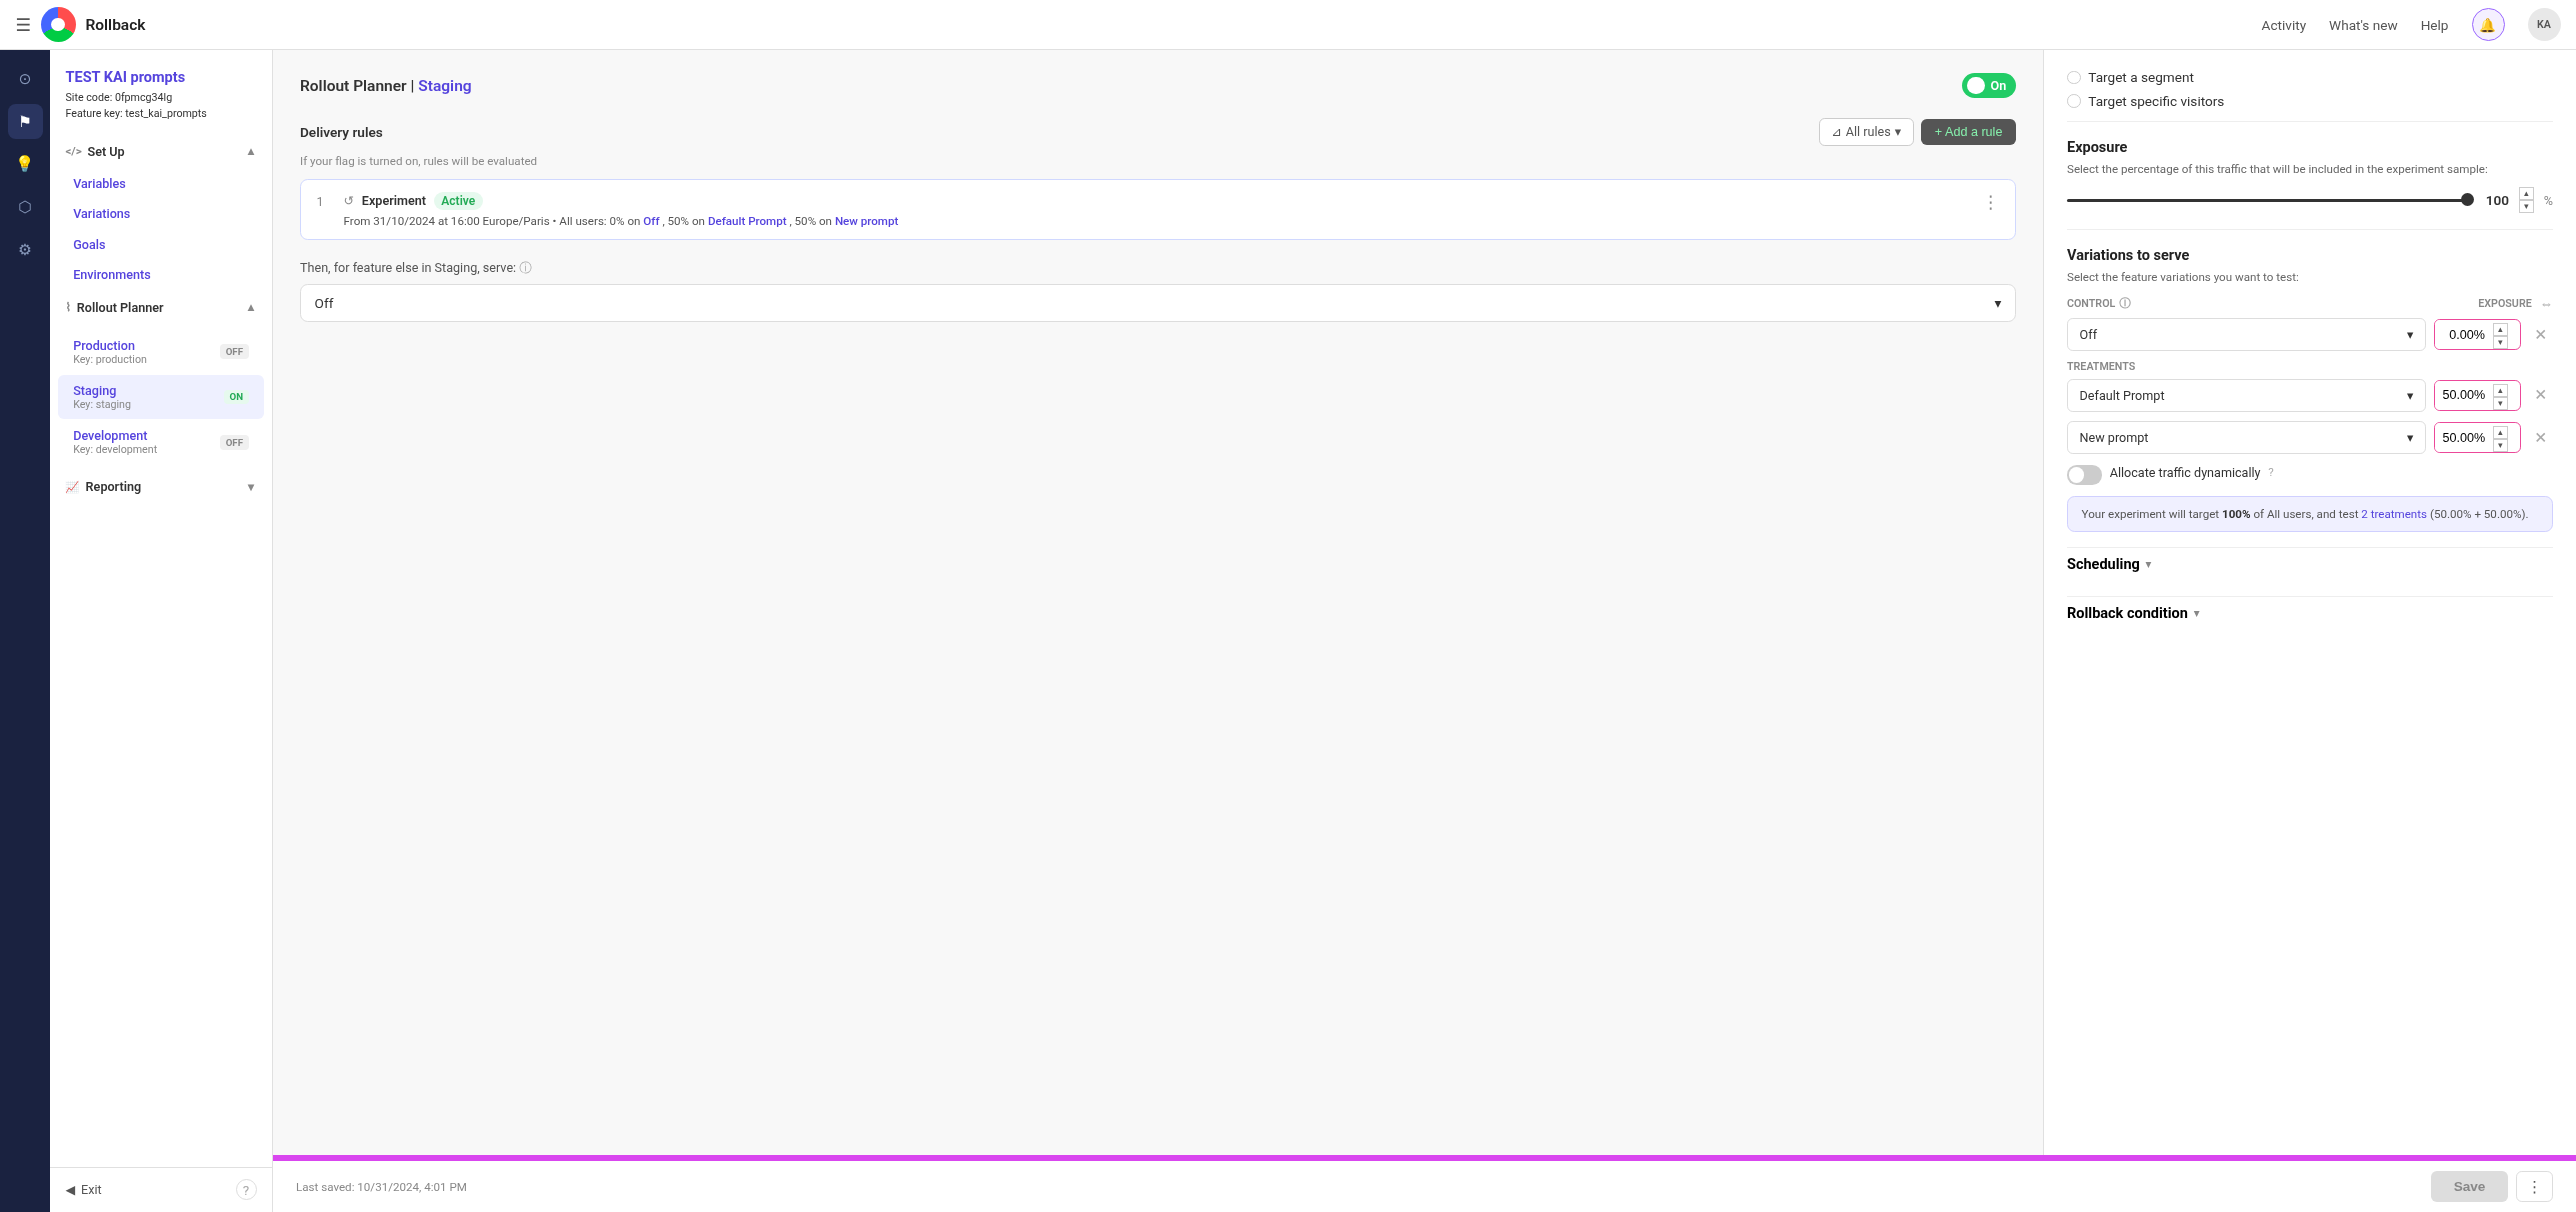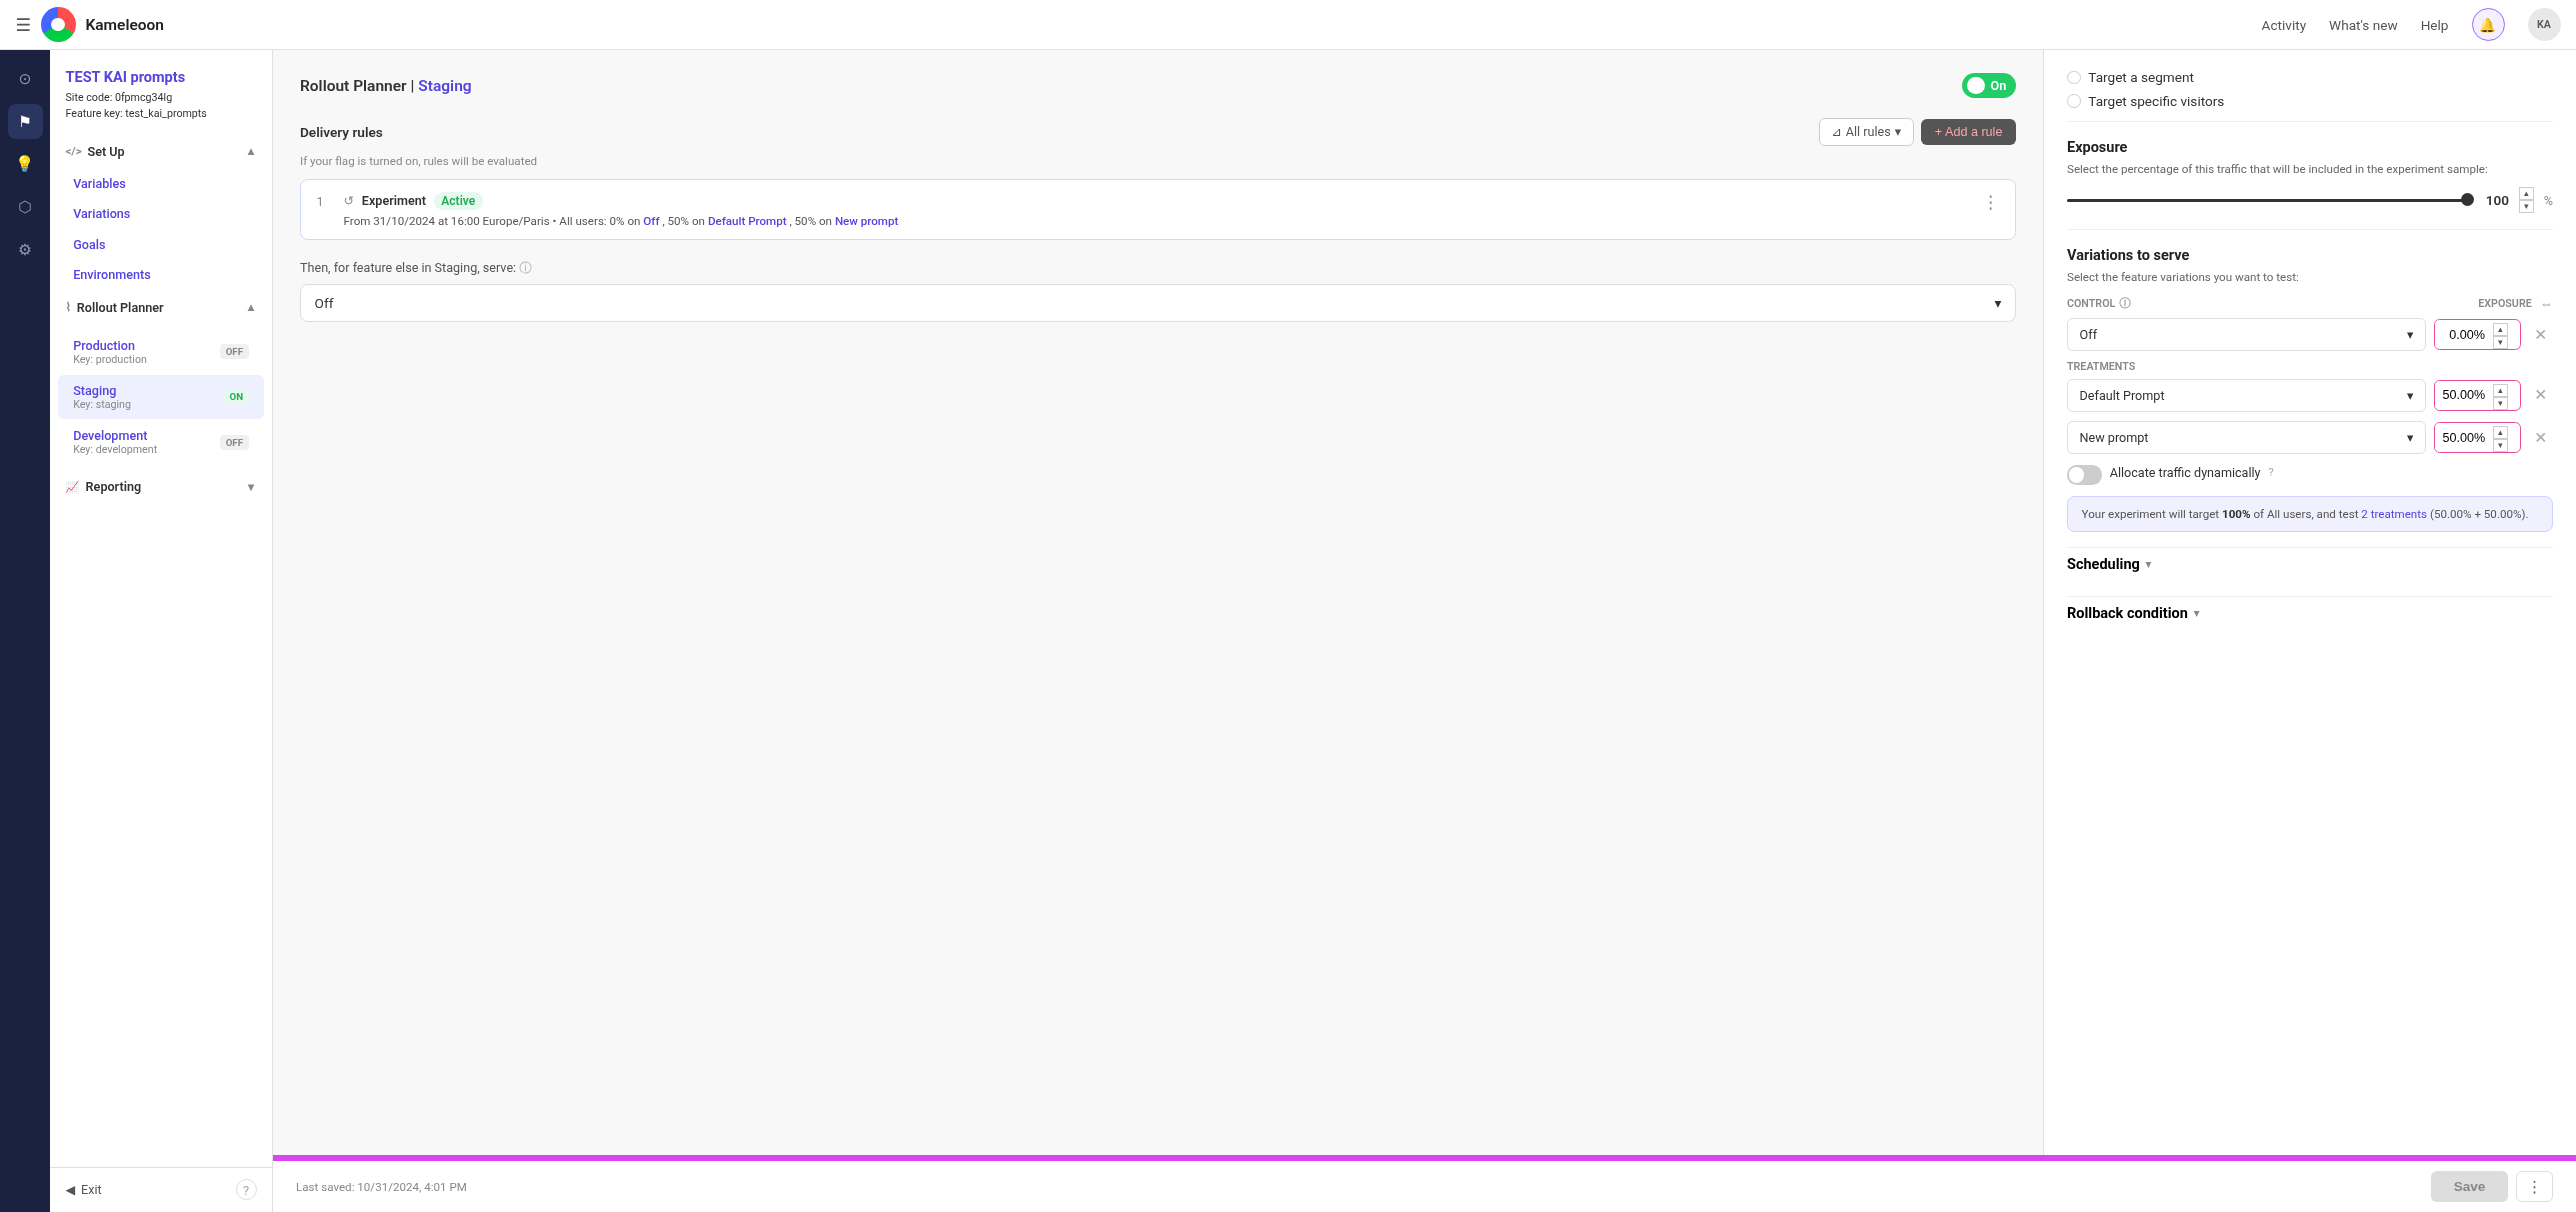--- a/index.html
+++ b/index.html
@@ -82,21 +82,21 @@
     .delivery-section { margin-bottom: 19.4px; }
     .delivery-header { display: flex; align-items: center; justify-content: space-between; margin-bottom: 7.7px; }
     .delivery-title { font-size: 13.6px; font-weight: 600; color: #333; }
     .delivery-controls { display: flex; align-items: center; gap: 7.7px; }
     .all-rules-btn {
       display: flex; align-items: center; gap: 3.9px; padding: 5.8px 11.6px;
       border: 1px solid #ccc; border-radius: 5.8px; background: #fff; cursor: pointer; font-size: 12.6px; color: #555;
     }
     .add-rule-btn {
       display: flex; align-items: center; gap: 3.9px; padding: 5.8px 13.6px;
-      background: #555; border-radius: 5.8px; cursor: pointer; font-size: 12.6px; color: #fca5a5; border: none;
+      background: #555; border-radius: 5.8px; cursor: pointer; font-size: 12.6px; color: #86efac; border: none;
     }
     .delivery-hint { font-size: 11.6px; color: #888; margin-bottom: 11.6px; }
 
     .rule-card {
       background: #fff; border: 1px solid #d0d8ff; border-radius: 7.7px; padding: 11.6px 15.5px;
       display: flex; align-items: flex-start; gap: 11.6px;
     }
     .rule-number { font-size: 12.6px; color: #888; min-width: 15.5px; padding-top: 1.9px; }
     .rule-body { flex: 1; }
     .rule-type-row { display: flex; align-items: center; gap: 7.7px; margin-bottom: 3.9px; }
@@ -185,21 +185,21 @@
   </style>
 </head>
 <body>
 
 <nav class="top-nav">
   <div class="top-nav-left">
     <span class="hamburger">☰</span>
     <div class="logo-circle">
       <div class="logo-inner"></div>
     </div>
-    <span class="brand-name">Kameleoon</span>
+    <span class="brand-name">Rollback</span>
   </div>
   <div class="top-nav-right">
     <span class="nav-link">Activity</span>
     <span class="nav-link">What's new</span>
     <span class="nav-link">Help</span>
     <div class="nav-avatar-icon">🔔</div>
     <div class="nav-avatar">KA</div>
   </div>
 </nav>
 

